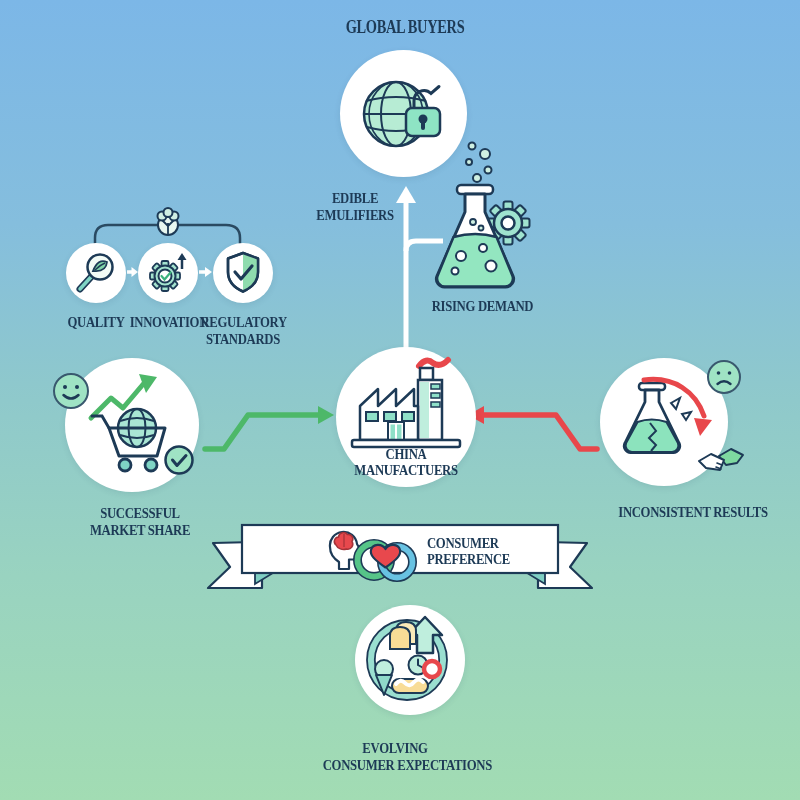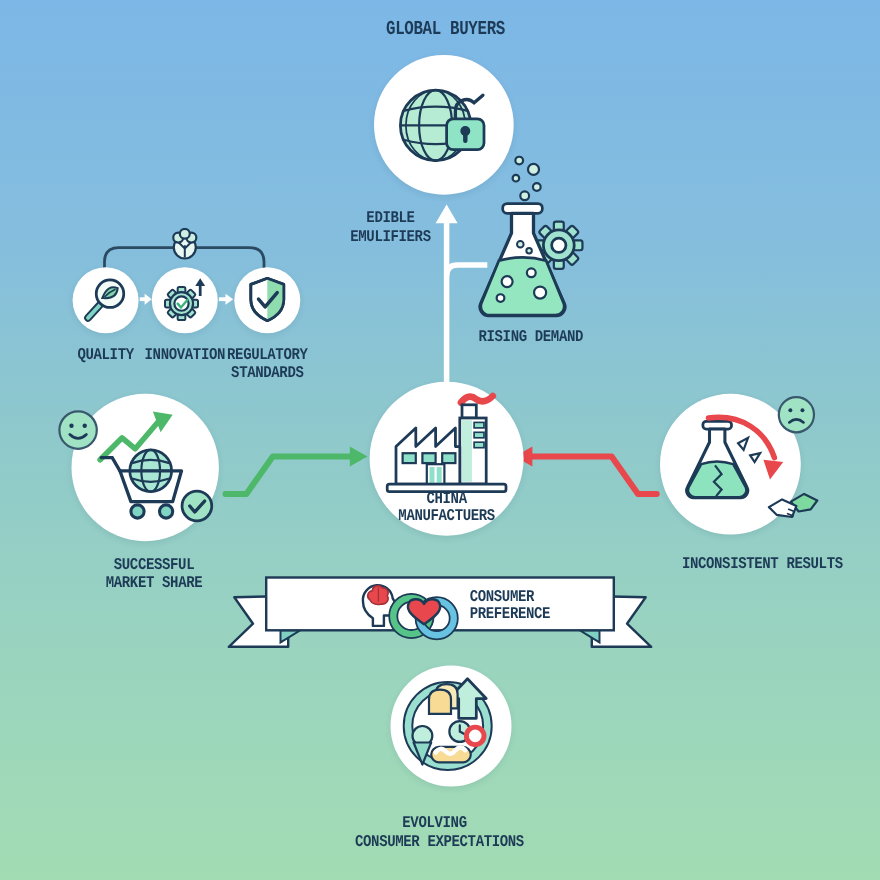--- a/index.html
+++ b/index.html
@@ -1,19 +1,19 @@
 <!DOCTYPE html>
 <html><head>
 <meta charset="utf-8">
 <style>
   html,body{margin:0;padding:0;}
   #canvas{
     position:relative;width:800px;height:800px;overflow:hidden;
     background:linear-gradient(180deg,#7cb7e7 0%,#85bedd 28%,#8fc9cb 50%,#99d3c0 72%,#a2dcb3 100%);
-    font-family:Liberation Mono, monospace;
+    font-family:Liberation Serif, serif;
   }
   .abs{position:absolute;}
   .circle{position:absolute;background:#fff;border-radius:50%;box-shadow:0 2px 6px rgba(30,60,90,.10);display:flex;align-items:center;justify-content:center;}
   .lbl{position:absolute;color:#1d3a56;font-weight:700;font-size:15px;line-height:17px;text-align:center;letter-spacing:-0.4px;transform:scaleX(0.85);transform-origin:50% 50%;white-space:nowrap;}
   .lbl-xl{font-size:18px;line-height:20px;transform:scaleX(0.8);}
   .lbl-left{text-align:left;transform-origin:0 50%;}
   svg{display:block;}
 </style>
 </head>
 <body>

